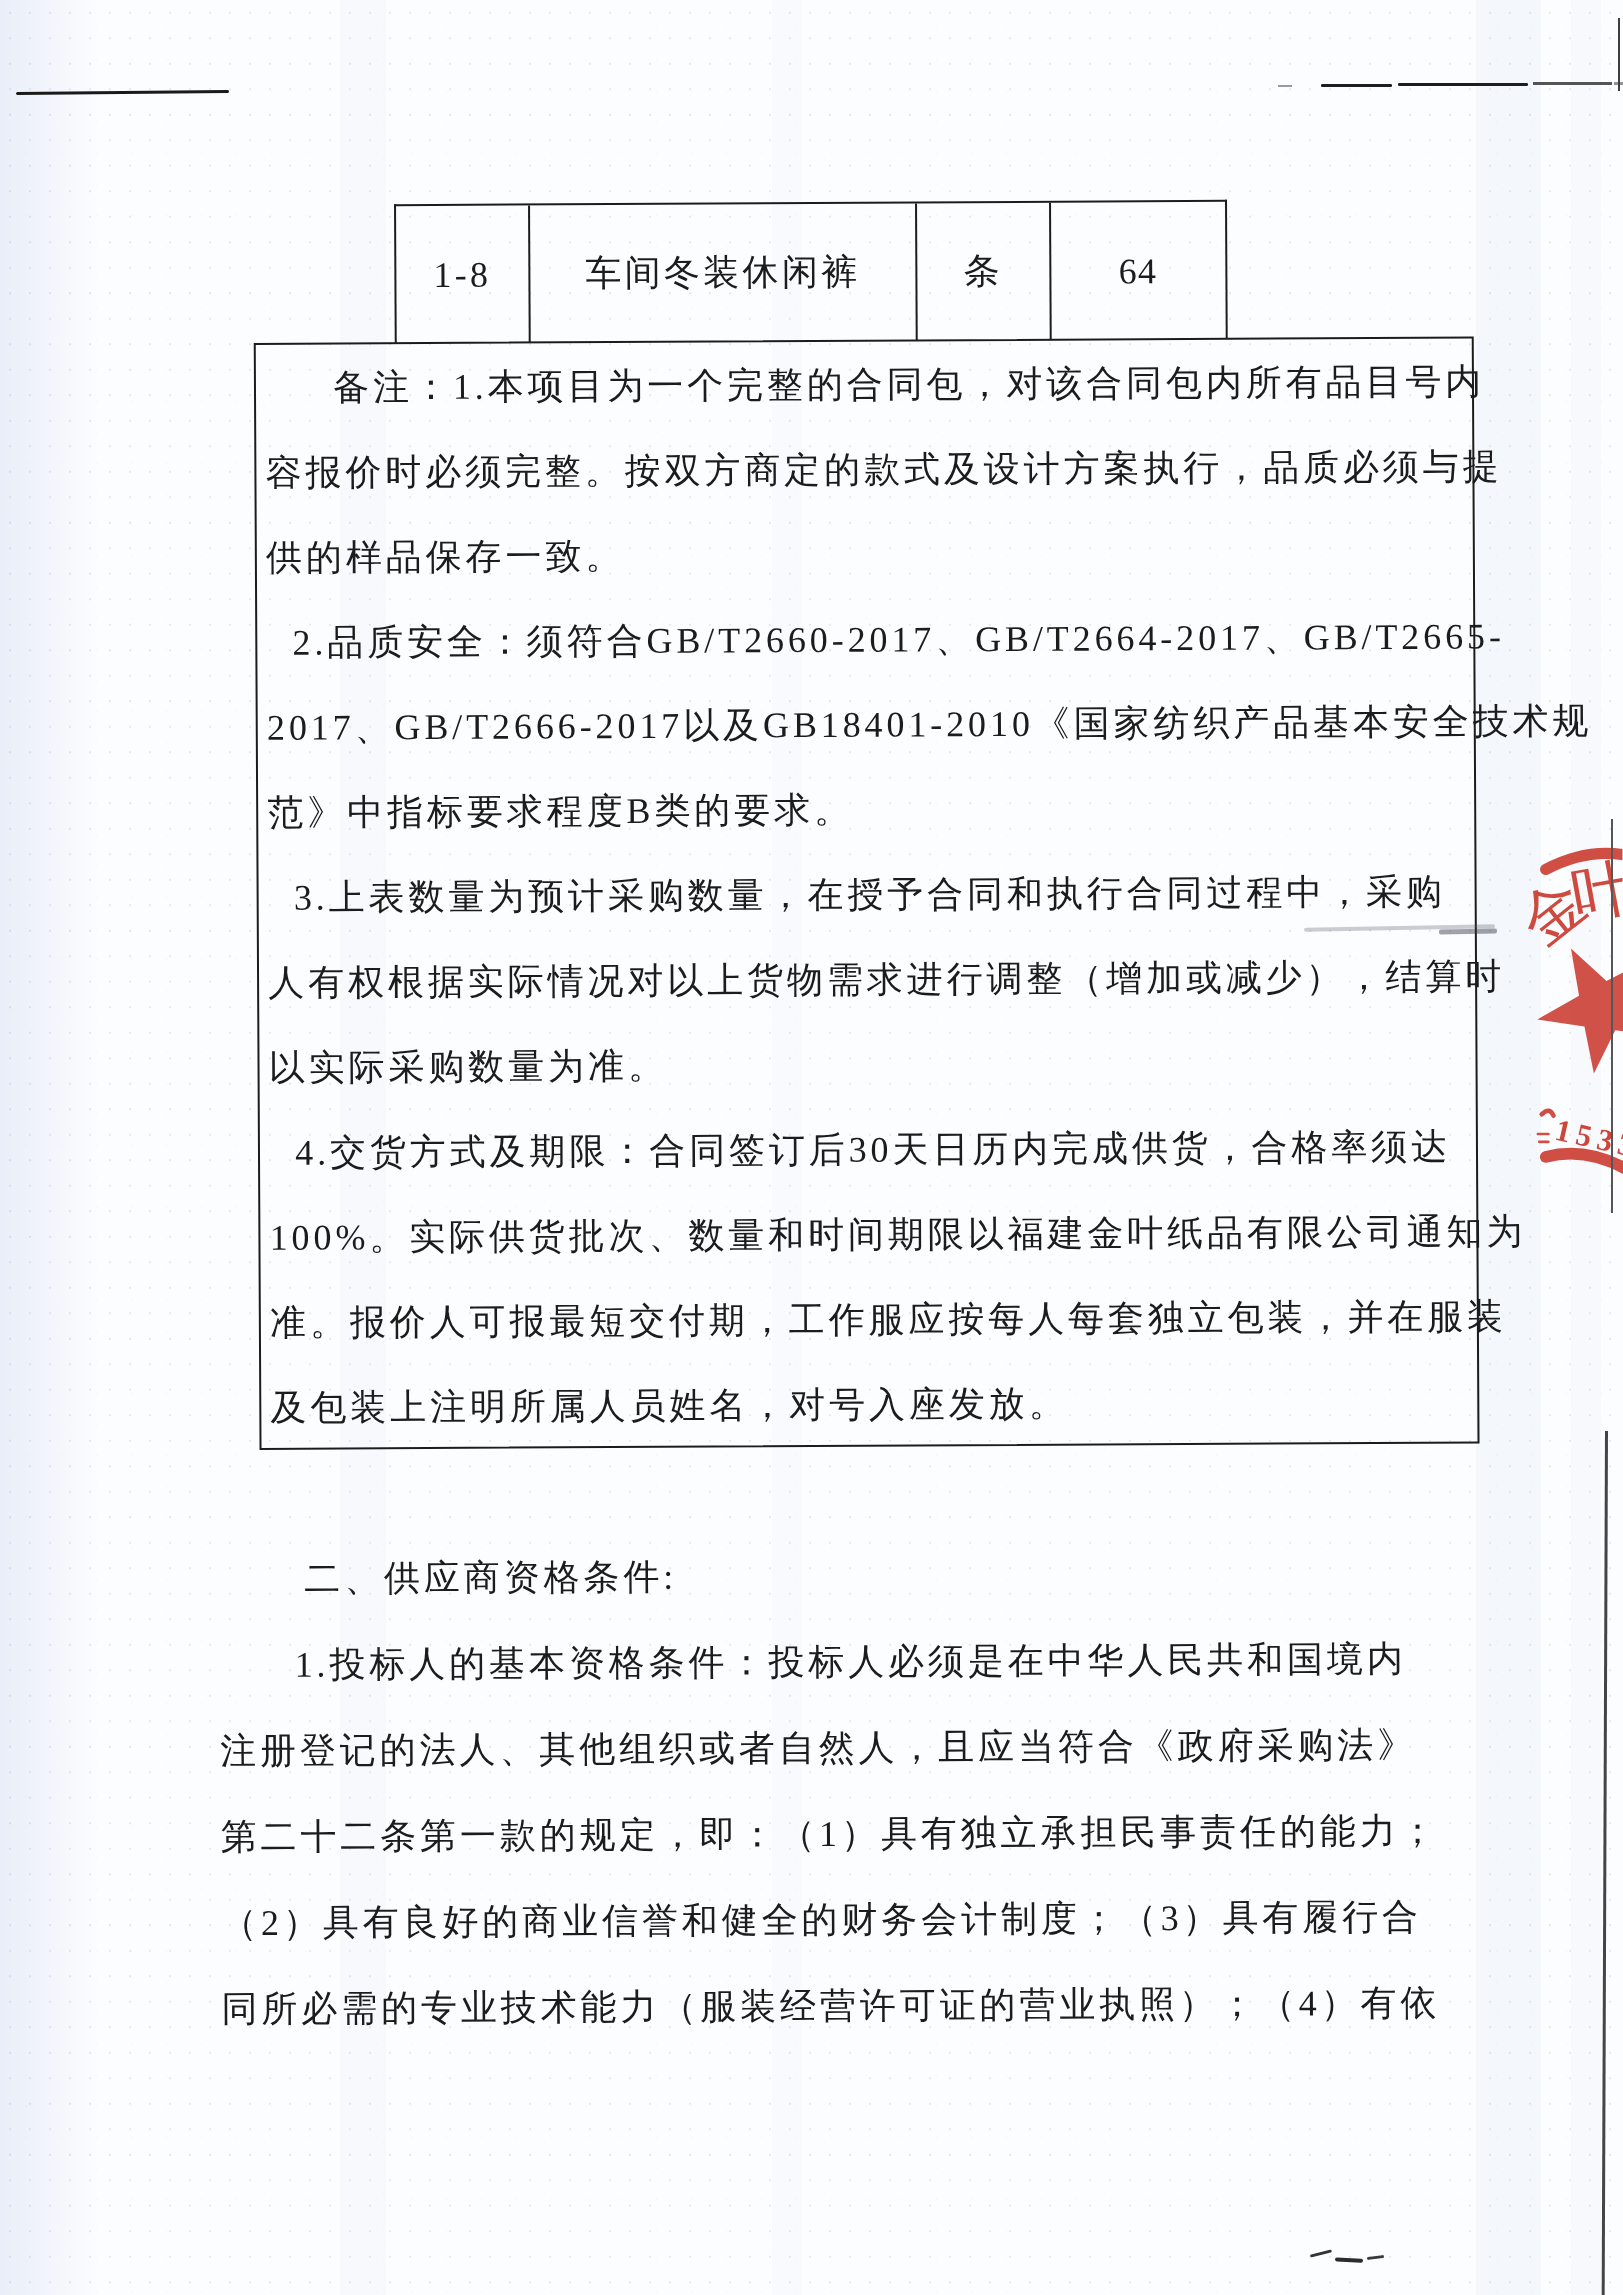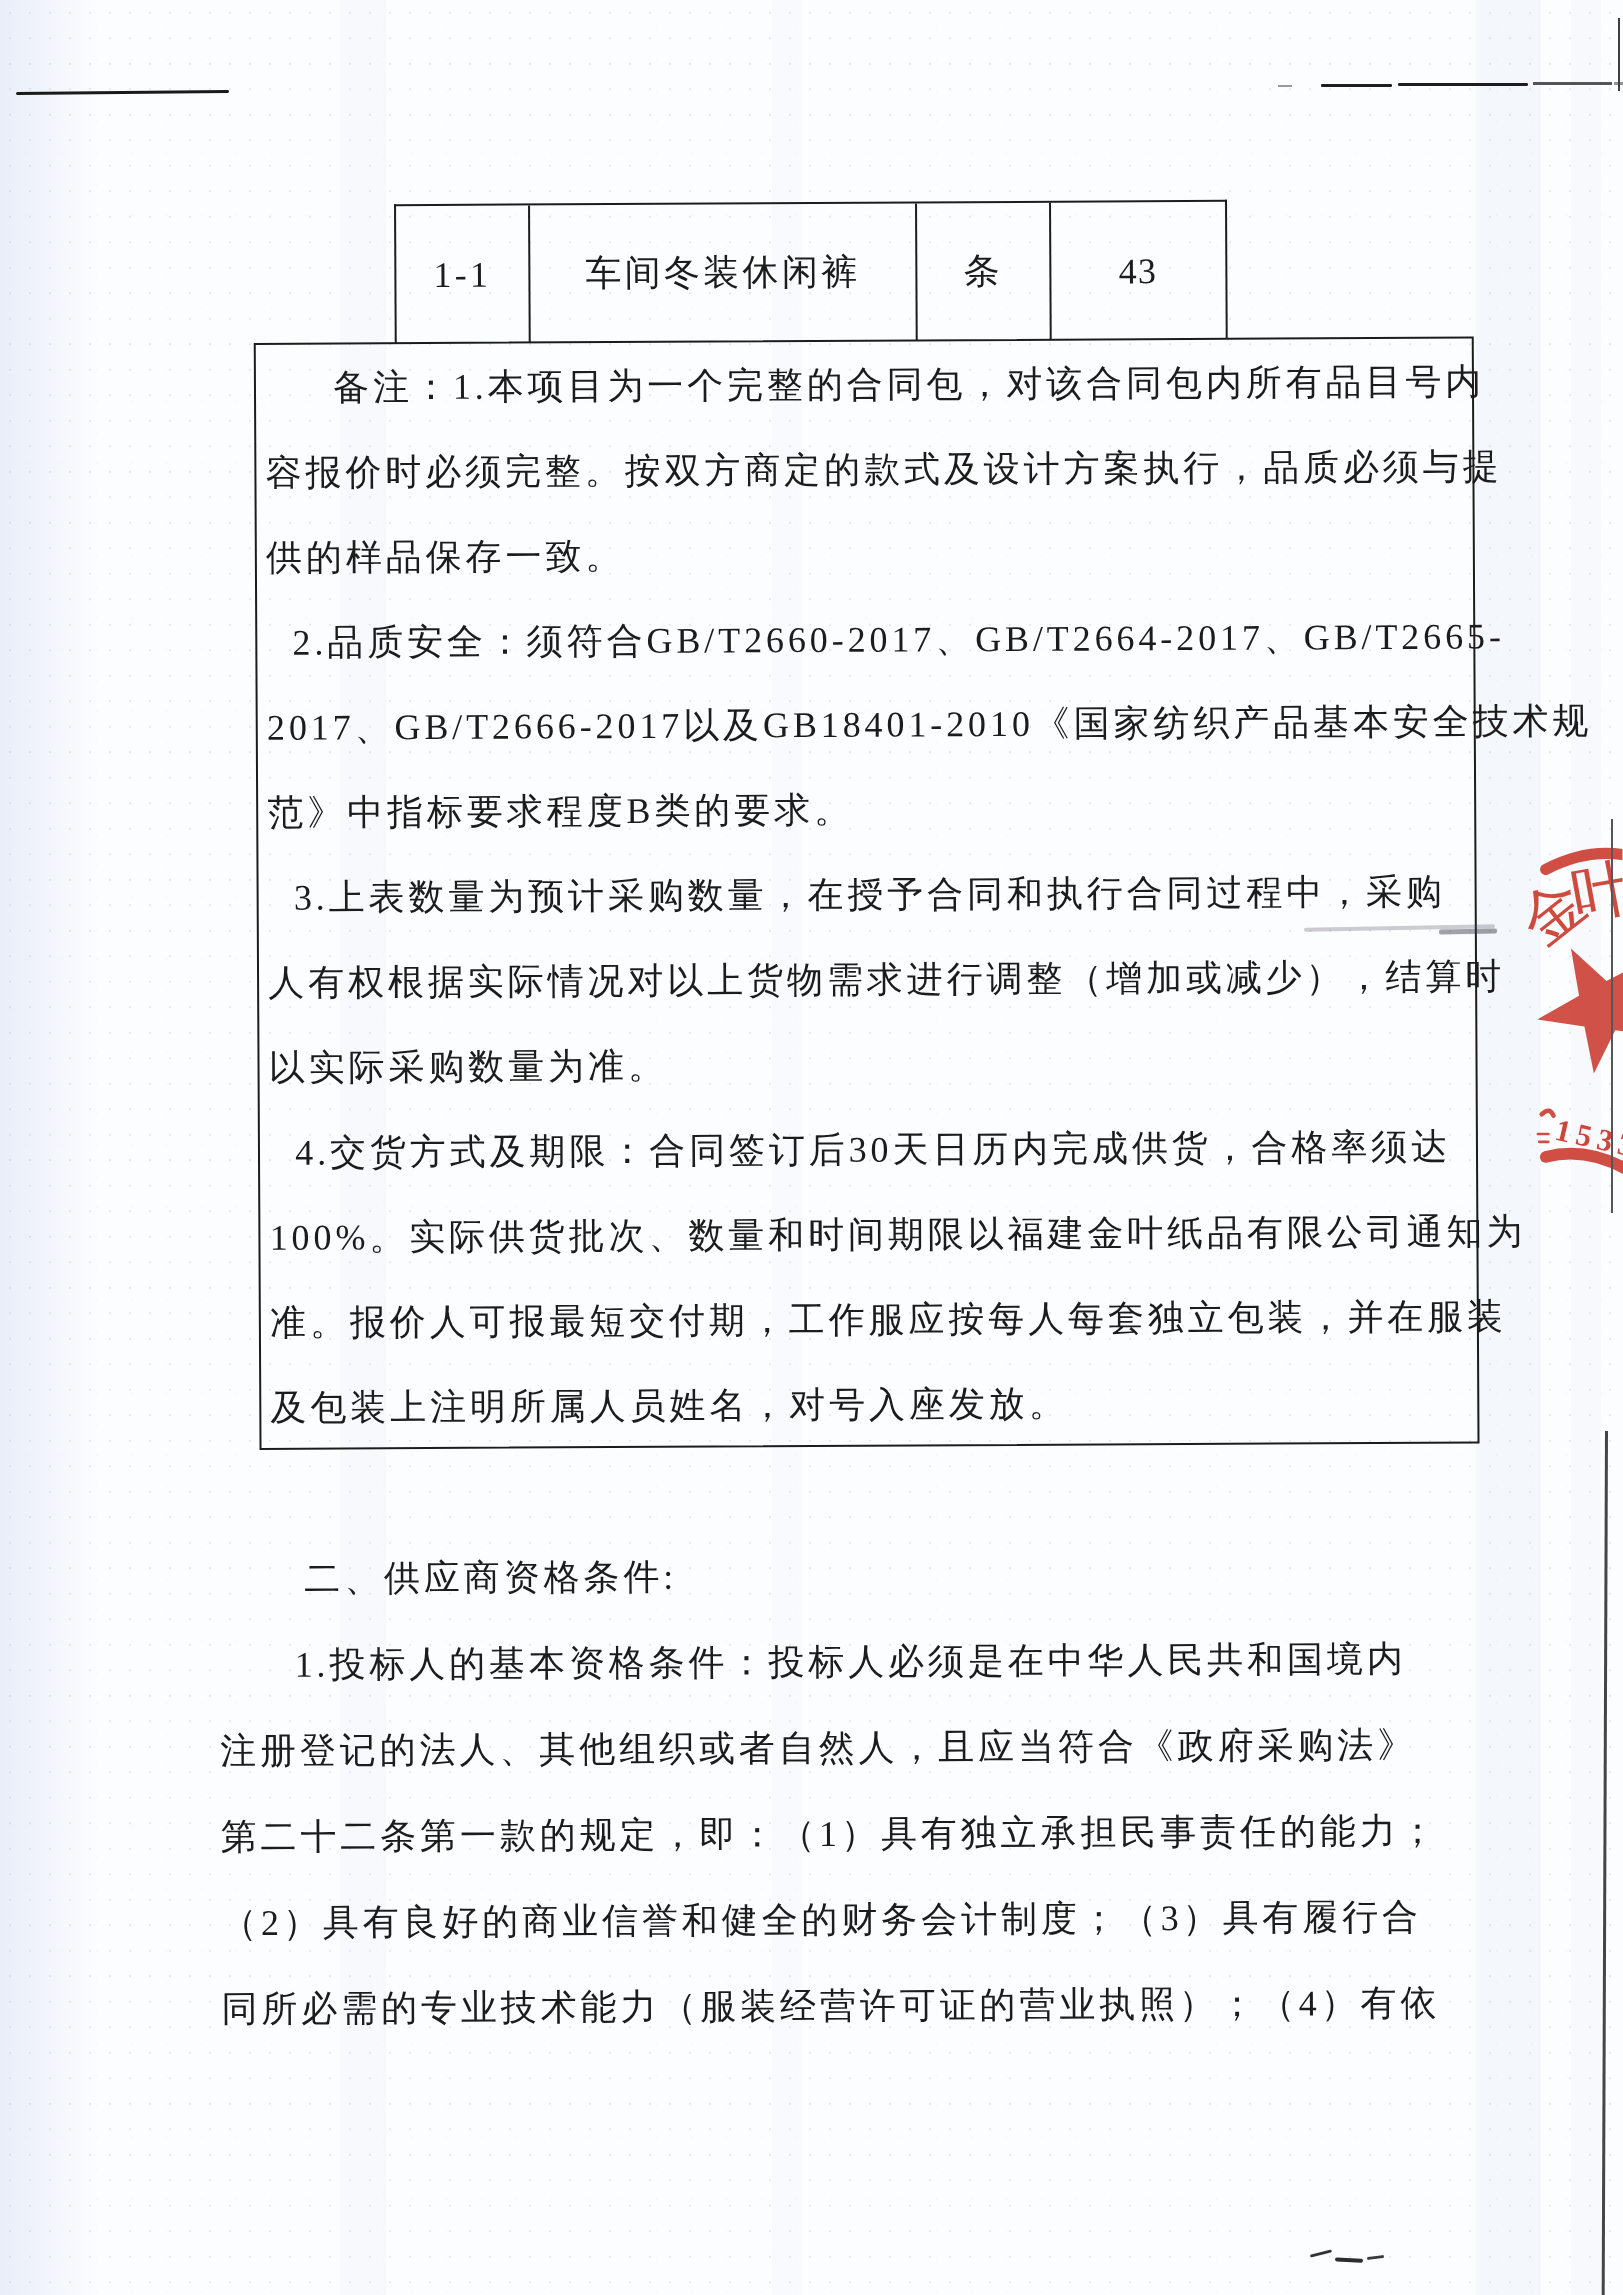--- a/index.html
+++ b/index.html
@@ -111,24 +111,24 @@
   <div class="artifact a-edge-bot"></div>
   <div class="artifact a-smudge1"></div>
   <div class="artifact a-smudge2"></div>
   <div class="artifact a-pen1"></div>
   <div class="artifact a-pen2"></div>
   <div class="artifact a-pen3"></div>
 
   <div class="content">
 
     <div class="item-table">
-      <div class="cell c-no">1-1</div>
+      <div class="cell c-no">1-8</div>
       <div class="cell c-name">车间冬装休闲裤</div>
       <div class="cell c-unit">条</div>
-      <div class="cell c-qty">43</div>
+      <div class="cell c-qty">64</div>
     </div>
 
     <div class="notes-box">
       <div class="notes-text">
         <div class="note-line indent-lg">备注：1.本项目为一个完整的合同包，对该合同包内所有品目号内</div>
         <div class="note-line">容报价时必须完整。按双方商定的款式及设计方案执行，品质必须与提</div>
         <div class="note-line">供的样品保存一致。</div>
         <div class="note-line indent-sm">2.品质安全：须符合GB/T2660-2017、GB/T2664-2017、GB/T2665-</div>
         <div class="note-line">2017、GB/T2666-2017以及GB18401-2010《国家纺织产品基本安全技术规</div>
         <div class="note-line">范》中指标要求程度B类的要求。</div>

